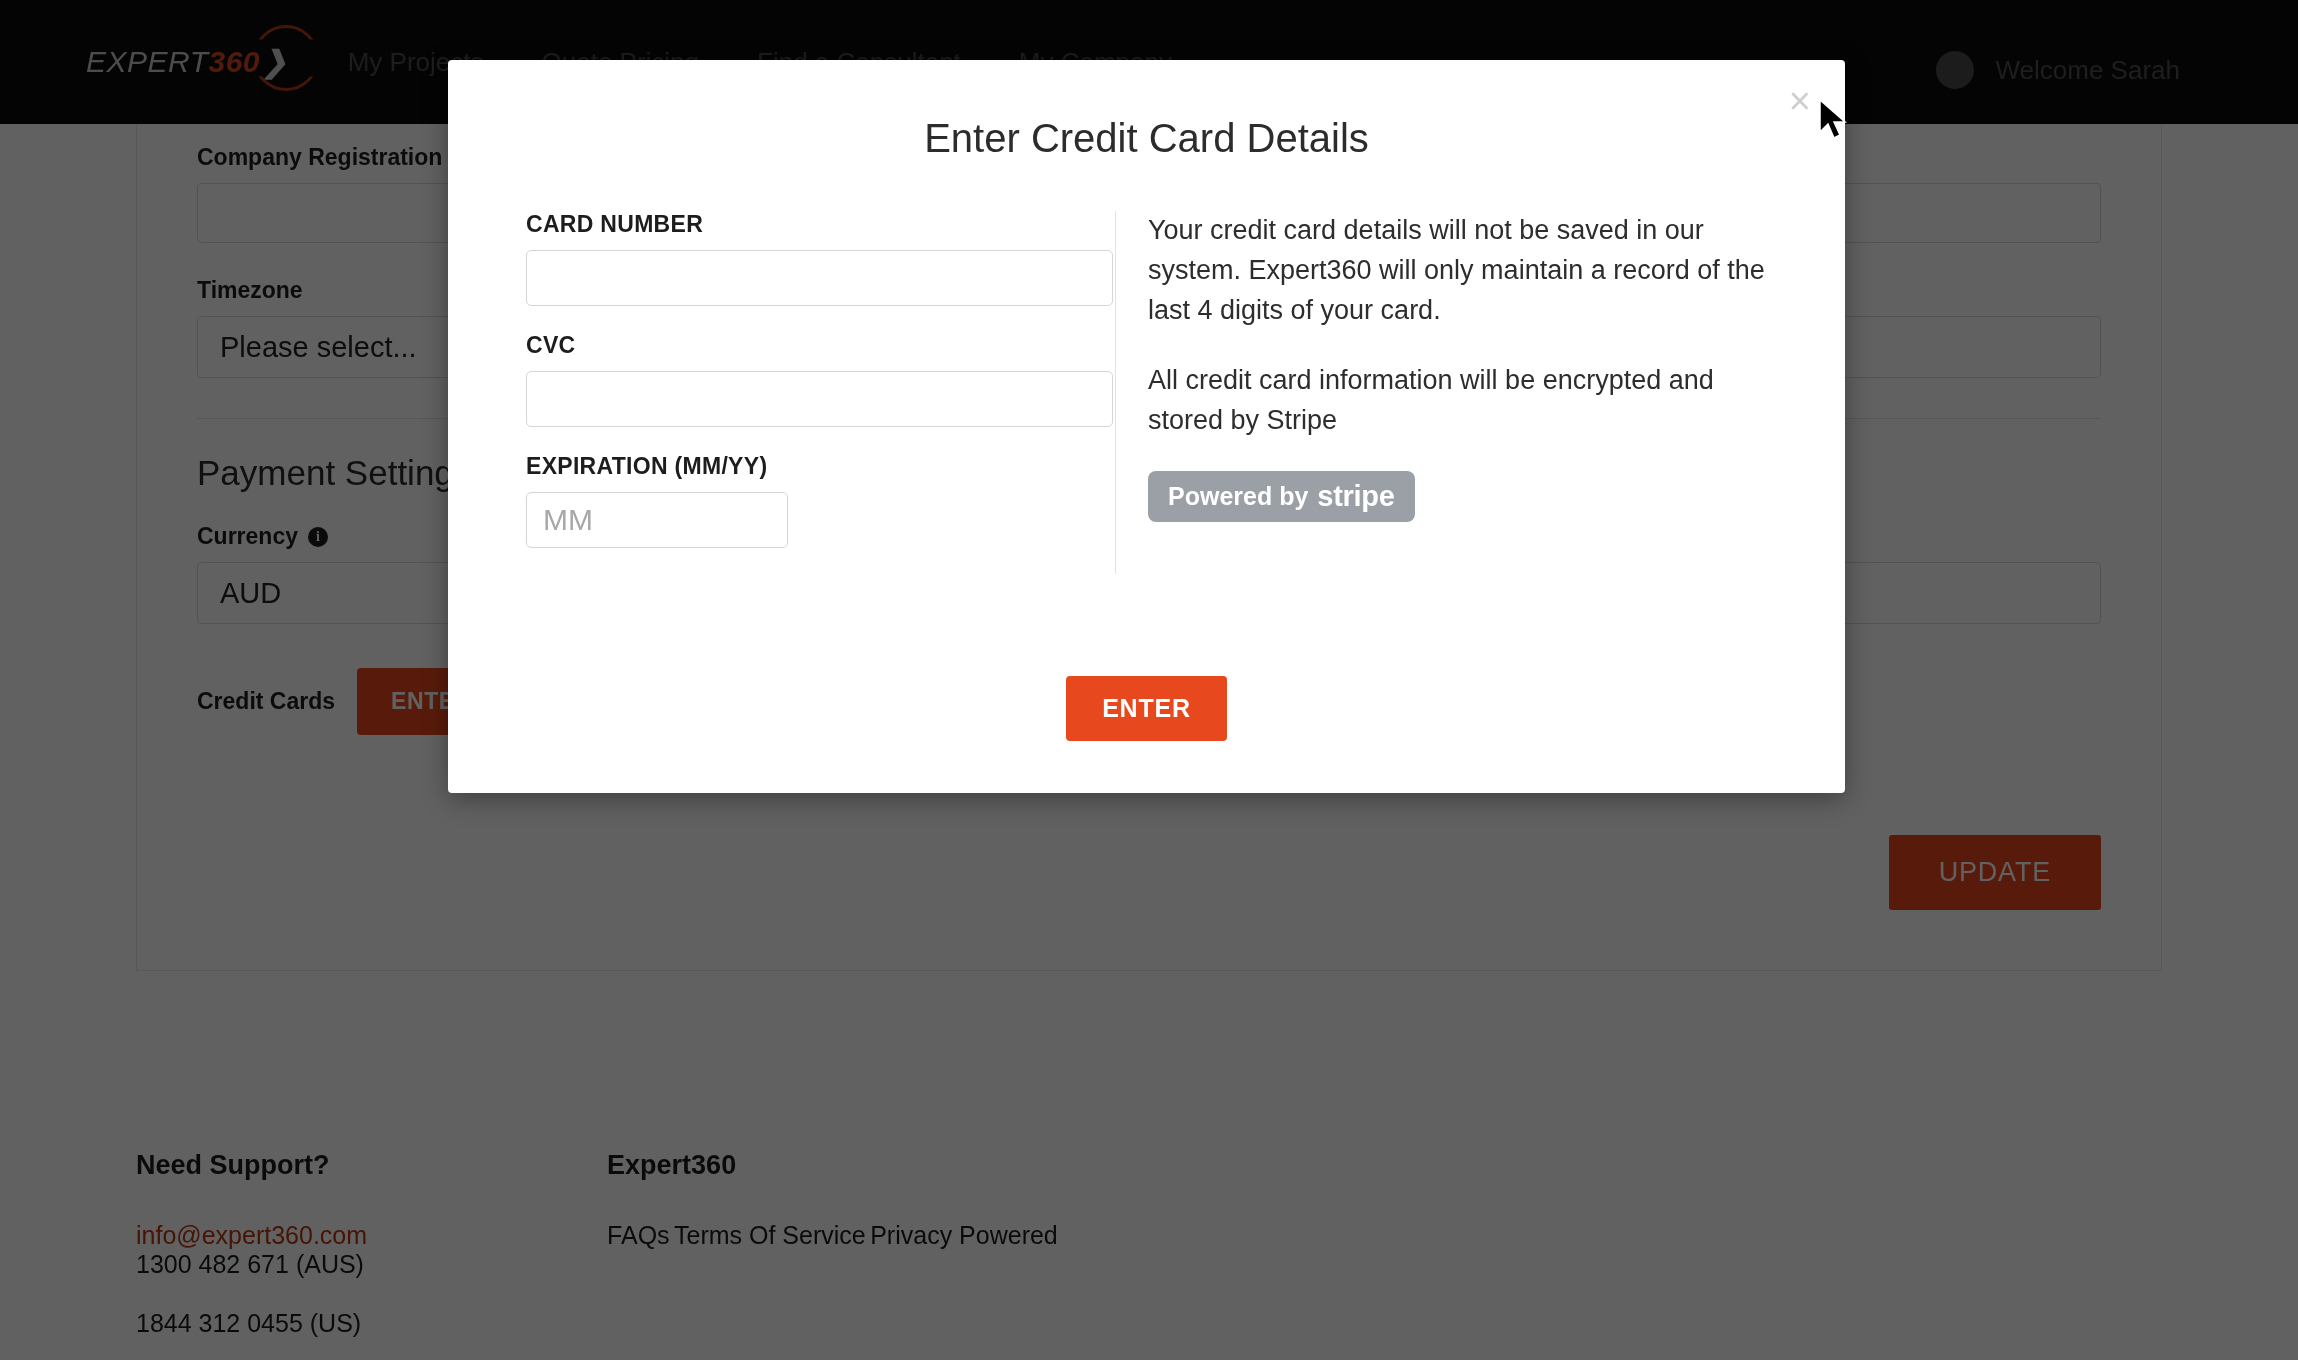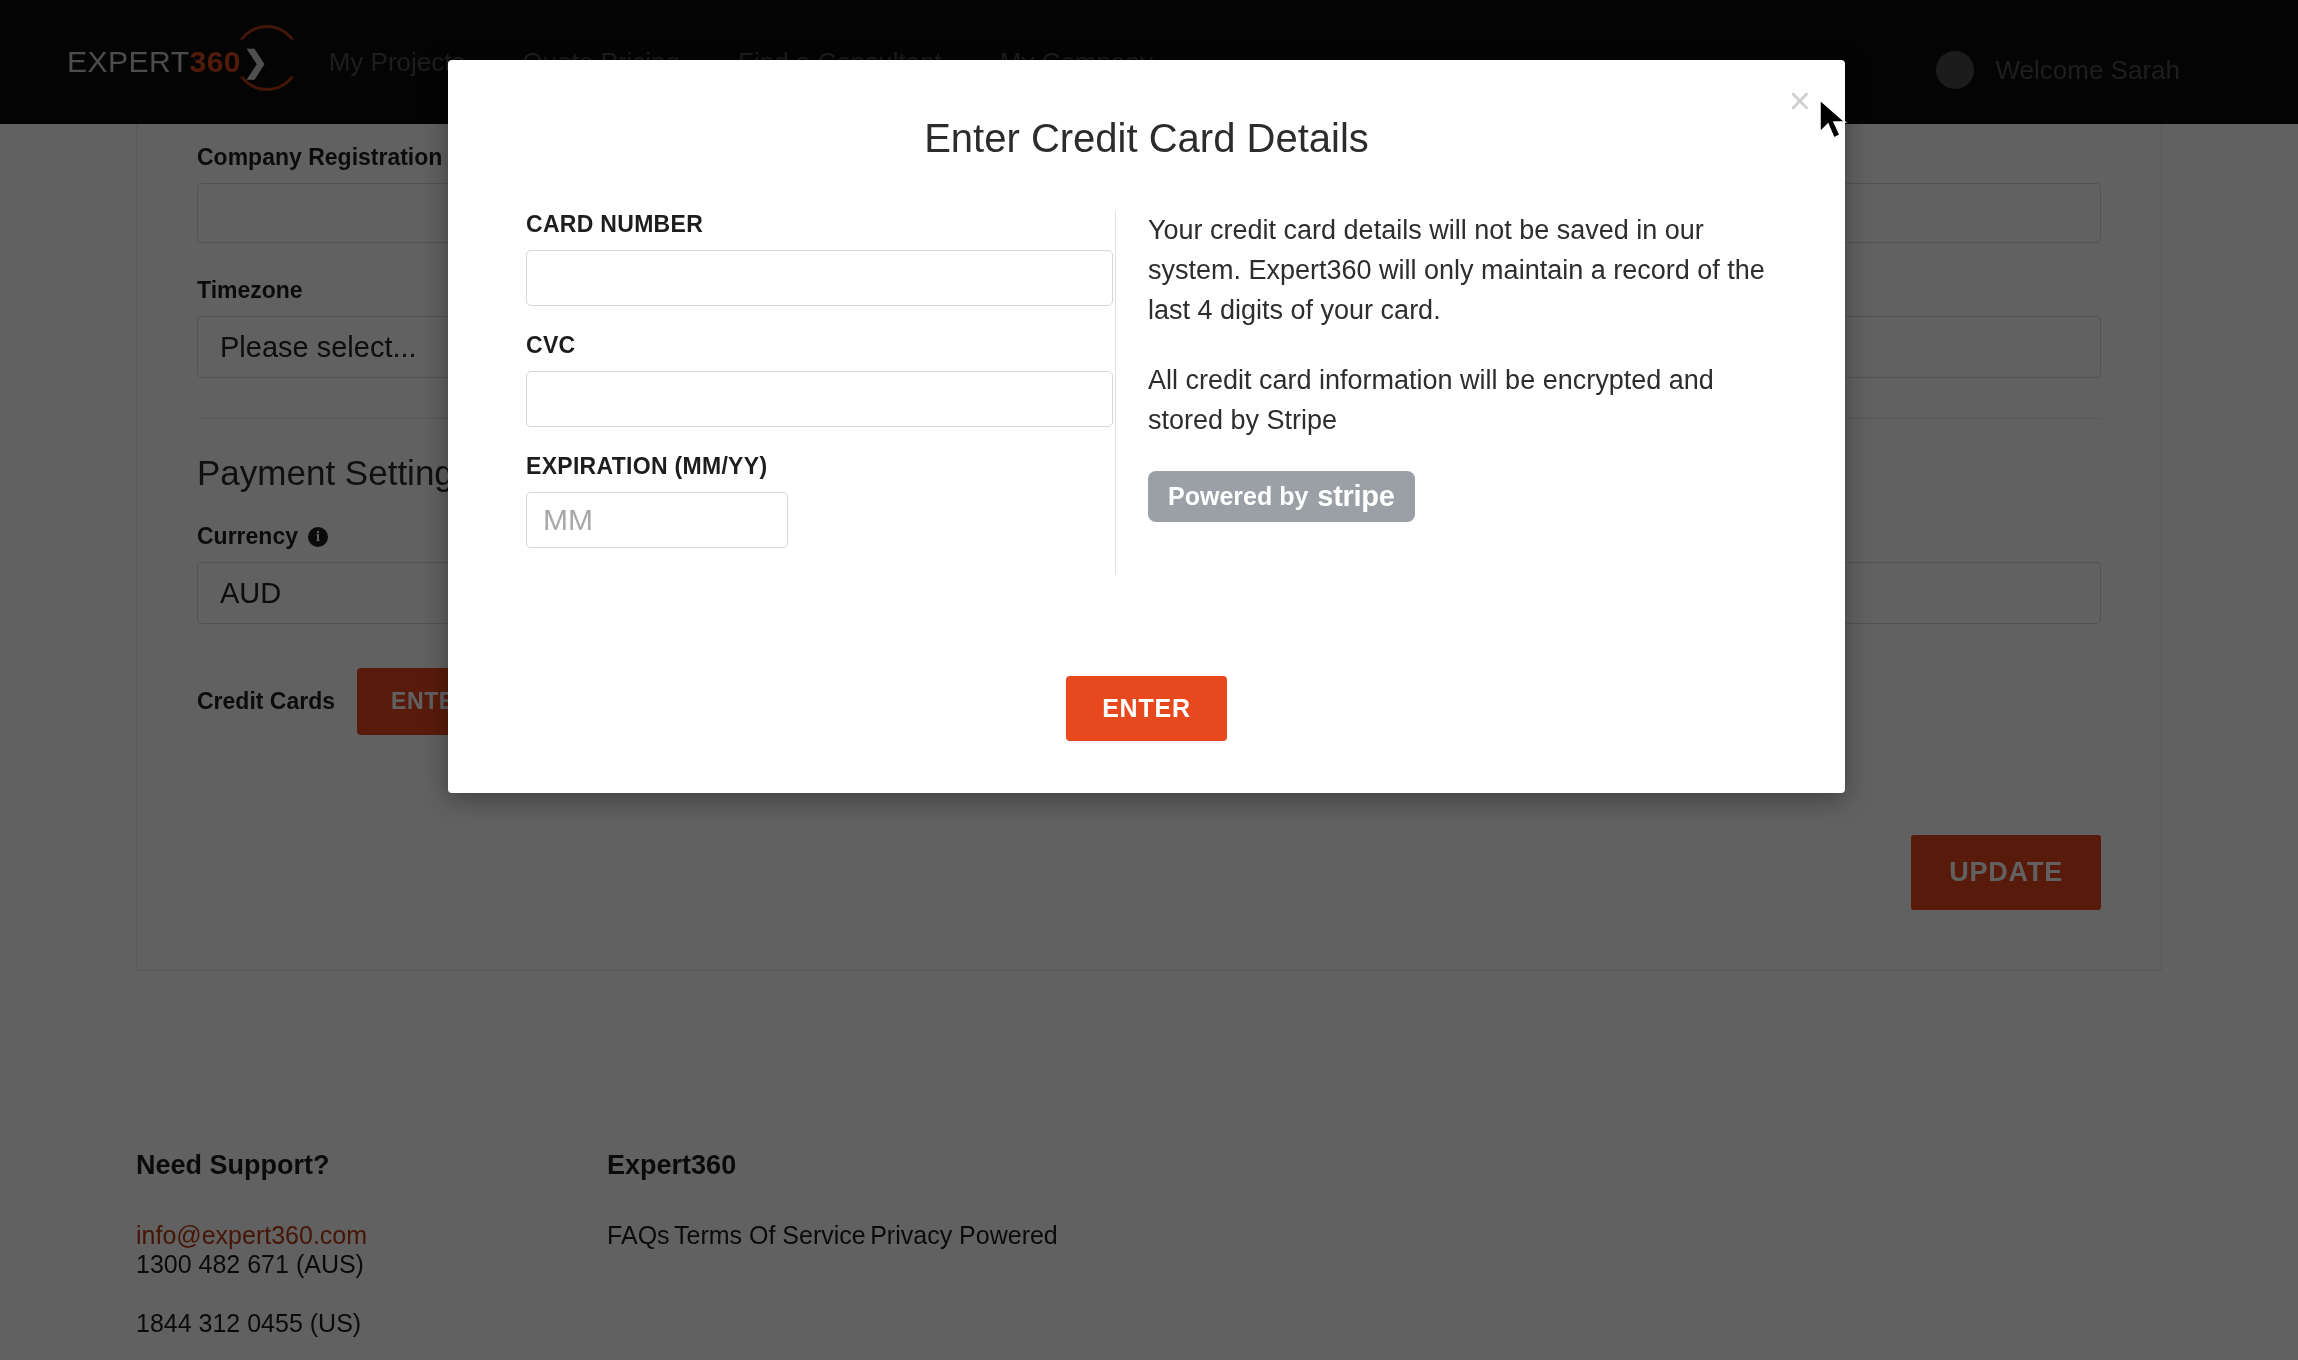--- a/index.html
+++ b/index.html
@@ -13,23 +13,24 @@
   
   #page { position: absolute; inset: 0; background: #ffffff; }
 
   .topbar {
     position: absolute; top: 0; left: 0; width: 2298px; height: 124px;
     background: #0c0c0e;
     display: flex; align-items: center;
   }
   .logo-wrap {
     position: relative;
-    margin-left: 67px;
+    margin-left: 86px;
     display: flex; align-items: flex-start;
     height: 60px;
+    font-style: italic;
   }
   .logo-ring {
     position: absolute;
     left: 167px; top: -7px;
     width: 66px; height: 66px;
     border: 3px solid #b03a16;
     border-radius: 50%;
     clip-path: polygon(0% 0%, 100% 0%, 100% 22%, 0% 22%, 0% 78%, 100% 78%, 100% 100%, 0 100%);
   }
   .logo-text {
@@ -92,23 +93,23 @@
   .btn-orange {
     background: #e8481e; color: #fff;
     font-size: 23px; font-weight: 700; letter-spacing: 0.6px;
     border: 0; border-radius: 4px;
     padding: 20px 34px;
     white-space: nowrap;
   }
   .update-row { display: flex; justify-content: flex-end; margin-top: 100px; }
   .btn-update {
     background: #e8481e; color: #fff;
-    font-size: 27px; font-weight: 700; letter-spacing: 0.8px;
+    font-size: 27px; font-weight: 400; letter-spacing: 0.8px;
     border: 0; border-radius: 3px;
-    padding: 22px 38px;
+    padding: 22px 50px;
   }
 
   .footer {
     position: absolute; top: 1150px; left: 0; width: 2298px;
     padding-left: 136px;
     display: flex; gap: 240px;
   }
   .fcol-title { font-size: 27px; font-weight: 700; color: #1c1c1c; margin-bottom: 40px; }
   .fline { font-size: 25px; color: #1c1c1c; margin-bottom: 30px; }
   .fline.link { color: #b8370f; }

